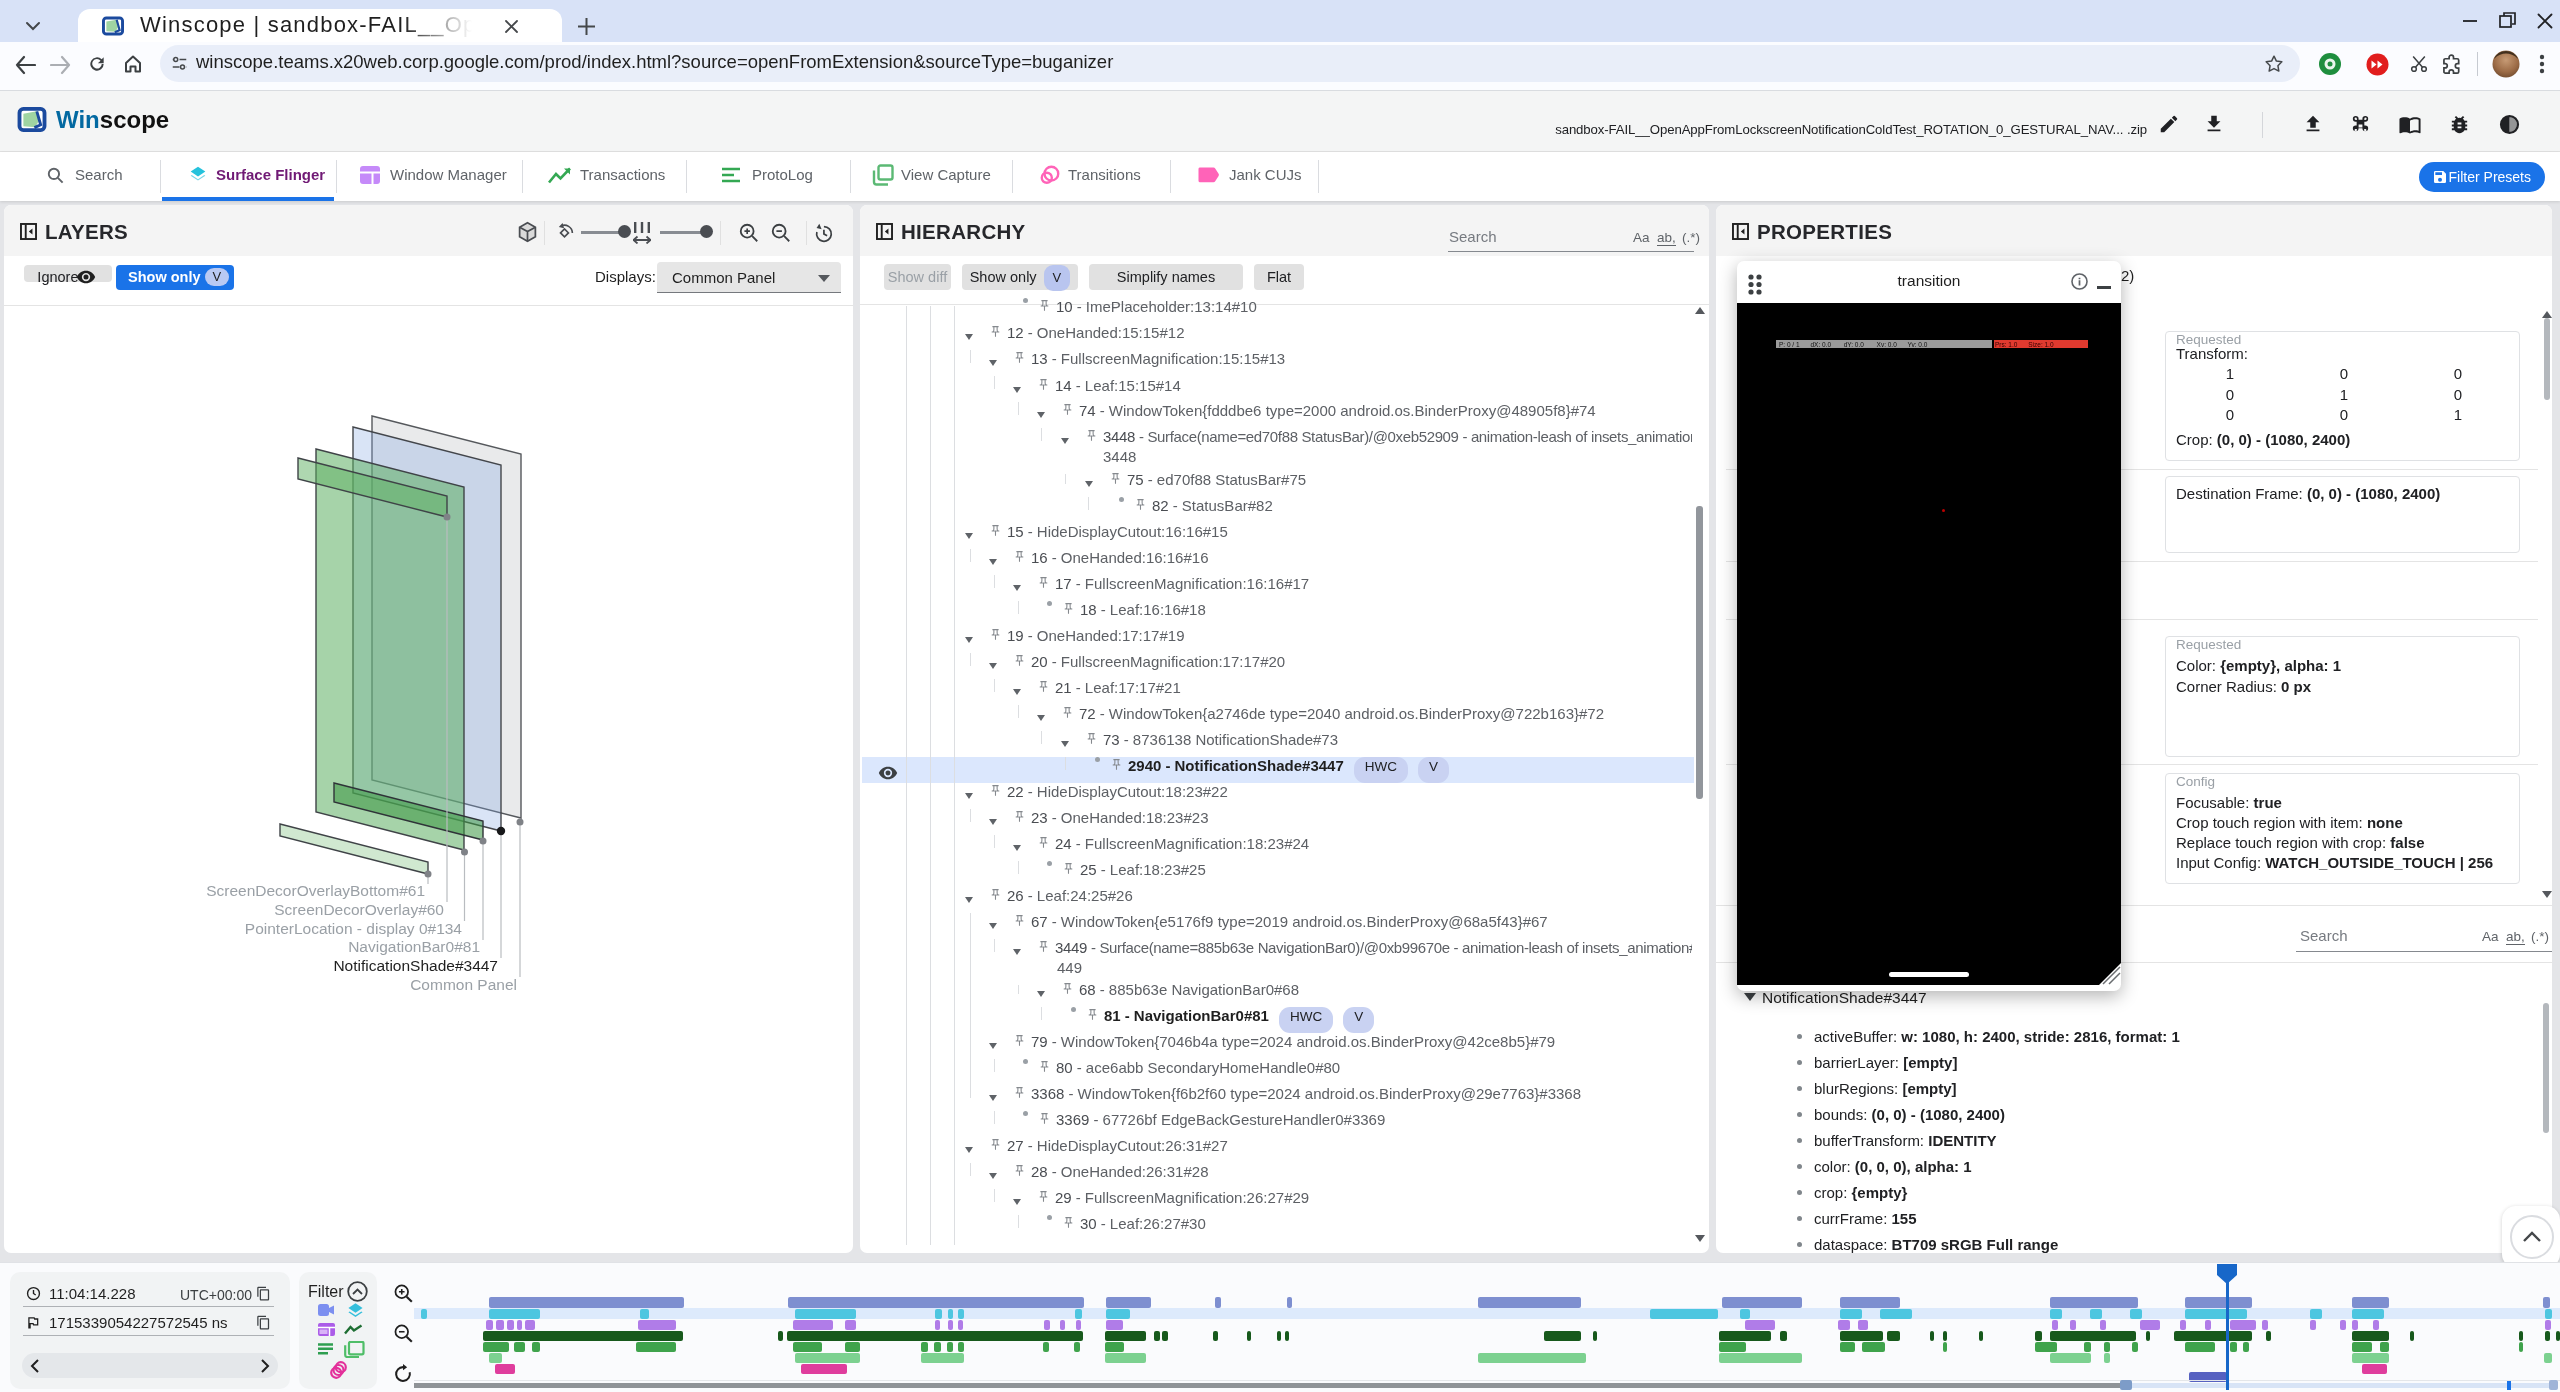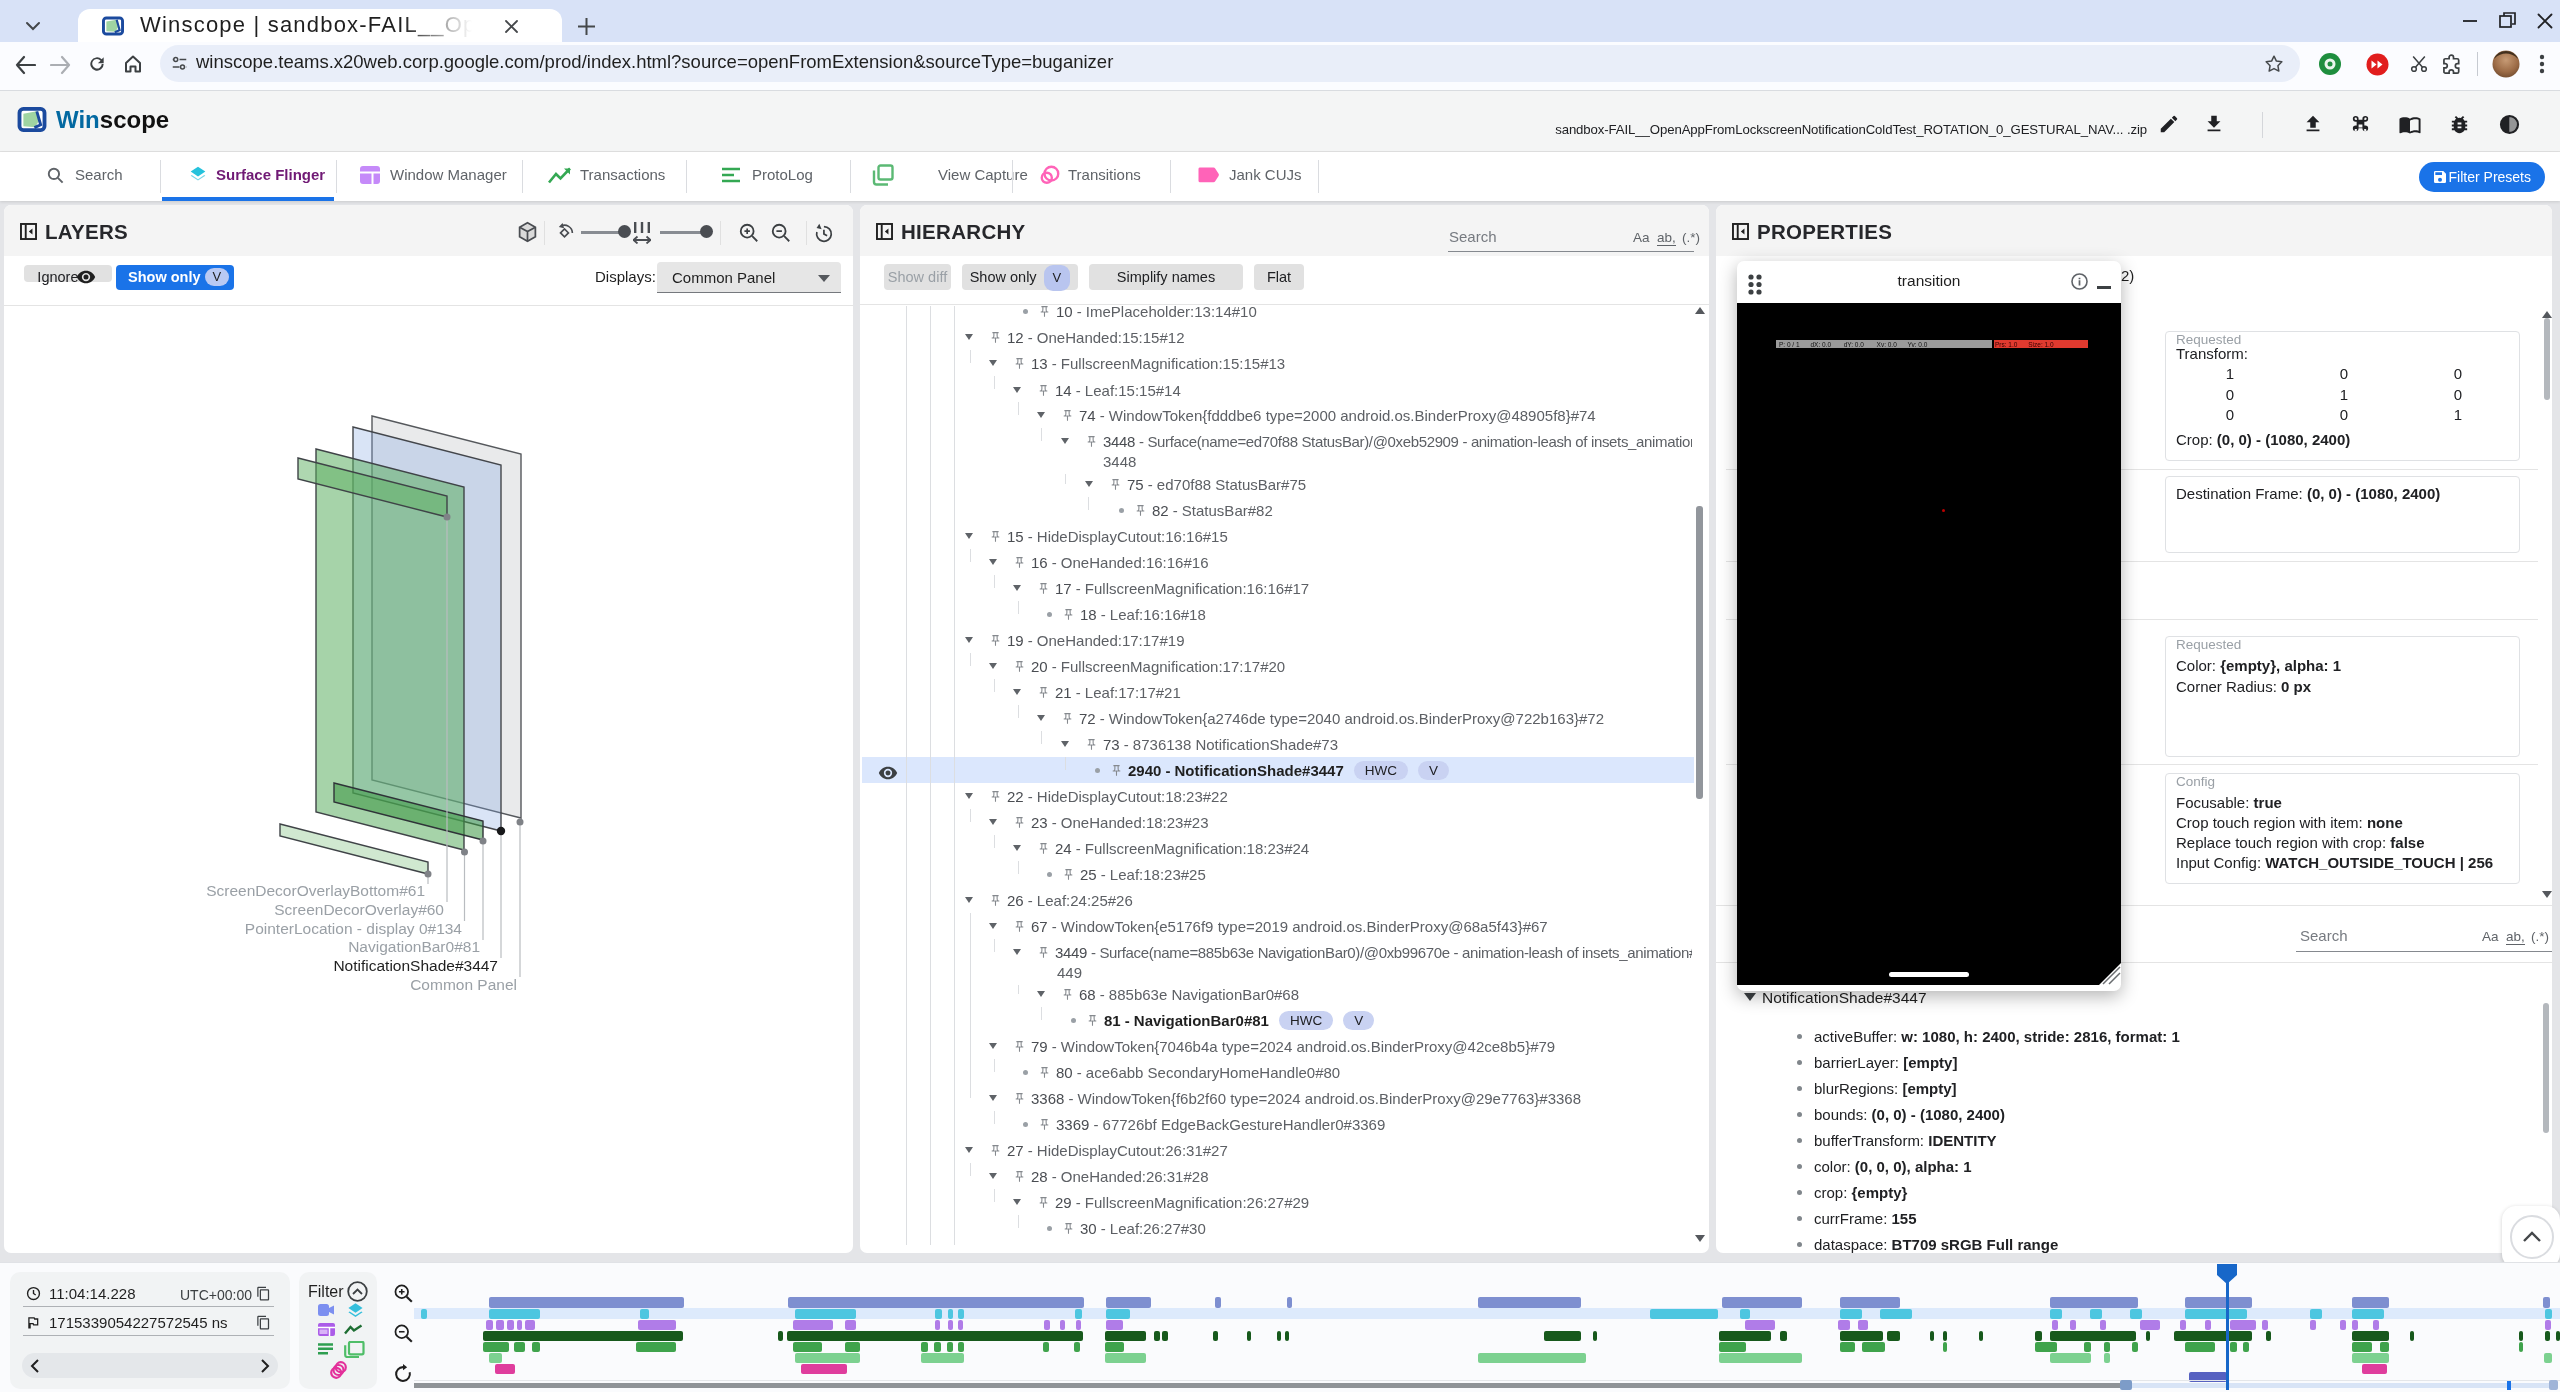--- a/index.html
+++ b/index.html
@@ -31,21 +31,21 @@
 .phdr{position:absolute;left:0;top:0;width:100%;height:51px;background:#f4f4f4}
 .ptitle{font-size:20.5px;font-weight:bold;color:#26272b;letter-spacing:.3px}
 .gbtn{position:absolute;background:#e1e1e1;border-radius:4px;font-size:14.5px;color:#202124;text-align:center}
 .vpill{display:inline-block;background:#b9c5ef;border-radius:9px;padding:0 9px;margin-left:7px;font-size:13px;color:#202124}
 .chip{display:inline-block;background:#c9d2f2;border-radius:11px;padding:2px 11px;margin-left:10px;font-size:13.5px;color:#202124;font-weight:400}
 .srch{color:#767a80;font-size:15px}
 .sline{position:absolute;height:1px;background:#85898f}
 .regx{position:absolute;font-size:13.5px;color:#5f6368}
 .hdiv{position:absolute;height:1px;background:#e4e4e4}
 
-.tr{position:absolute;height:26px;display:flex;align-items:center;font-size:15px;color:#5d6065;white-space:nowrap}
+.tr{position:absolute;height:26px;display:flex;font-size:15px;color:#5d6065;white-space:nowrap}
 .tr b{font-weight:400;color:#4a4d52;margin-right:4px}
 .tr.sel{font-weight:bold;color:#1f1f1f}
 .tr.sel b{font-weight:bold;color:#1f1f1f}
 .cv{position:absolute;left:-7px;top:10px;width:0;height:0;border:4.5px solid transparent;border-top:6.5px solid #5f6368}
 .tr.c{padding-left:17px}
 .dt{width:5px;height:5px;border-radius:50%;background:#9aa0a6;margin:0 10px 0 3px}
 .pin{width:13px;height:15px;margin-right:5px;flex:none}
 .gl{position:absolute;width:1px;background:#dcdee1}
 
 .pbox{position:absolute;border:1px solid #dfe1e4;border-radius:4px;background:#fff}
@@ -243,21 +243,21 @@
     <g stroke="#34a853" stroke-width="2.6">
       <path d="M1 2h18M1 8h12M1 14h18"></path>
     </g>
   </svg>
 <div class="navtab" style="left:752px">ProtoLog</div>
 <div class="navsep" style="left:850px"></div>
 <svg class="ab" style="left:872px;top:164px" width="22" height="22">
     <rect x="6.5" y="1.5" width="14" height="14" rx="2" fill="none" stroke="#5bb974" stroke-width="2.4"></rect>
     <path d="M2 6.5v11.5a2.5 2.5 0 0 0 2.5 2.5H16" fill="none" stroke="#5bb974" stroke-width="2.4"></path>
   </svg>
-<div class="navtab" style="left:938px">View Capture</div>
+<div class="navtab" style="left:901px">View Capture</div>
 <div class="navsep" style="left:1012px"></div>
 <svg class="ab" style="left:1039px;top:164px" width="22" height="22" viewBox="0 0 24 24">
     <circle cx="13.5" cy="10.5" r="7.5" fill="none" stroke="#ff63b8" stroke-width="2.6"></circle>
     <circle cx="8.5" cy="15" r="5.5" fill="none" stroke="#ff63b8" stroke-width="2.6"></circle>
   </svg>
 <div class="navtab" style="left:1068px">Transitions</div>
 <div class="navsep" style="left:1170px"></div>
 <svg class="ab" style="left:1198px;top:166px" width="22" height="18">
     <path d="M2 1.5h13.5a2 2 0 0 1 1.7.94l3.4 5.4a2 2 0 0 1 0 2.12l-3.4 5.4a2 2 0 0 1-1.7.94H2a1.5 1.5 0 0 1-1.5-1.5v-12A1.5 1.5 0 0 1 2 1.5z" fill="#ff63b8"></path>
   </svg>

